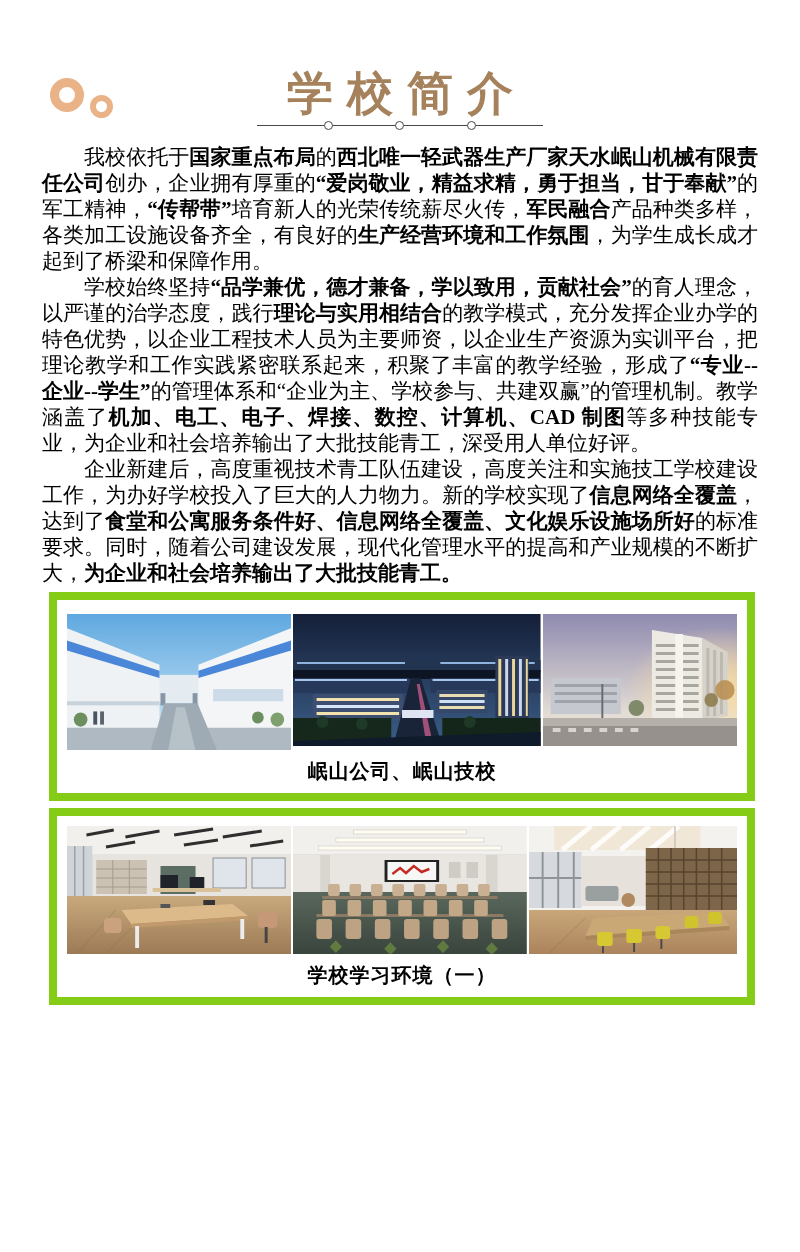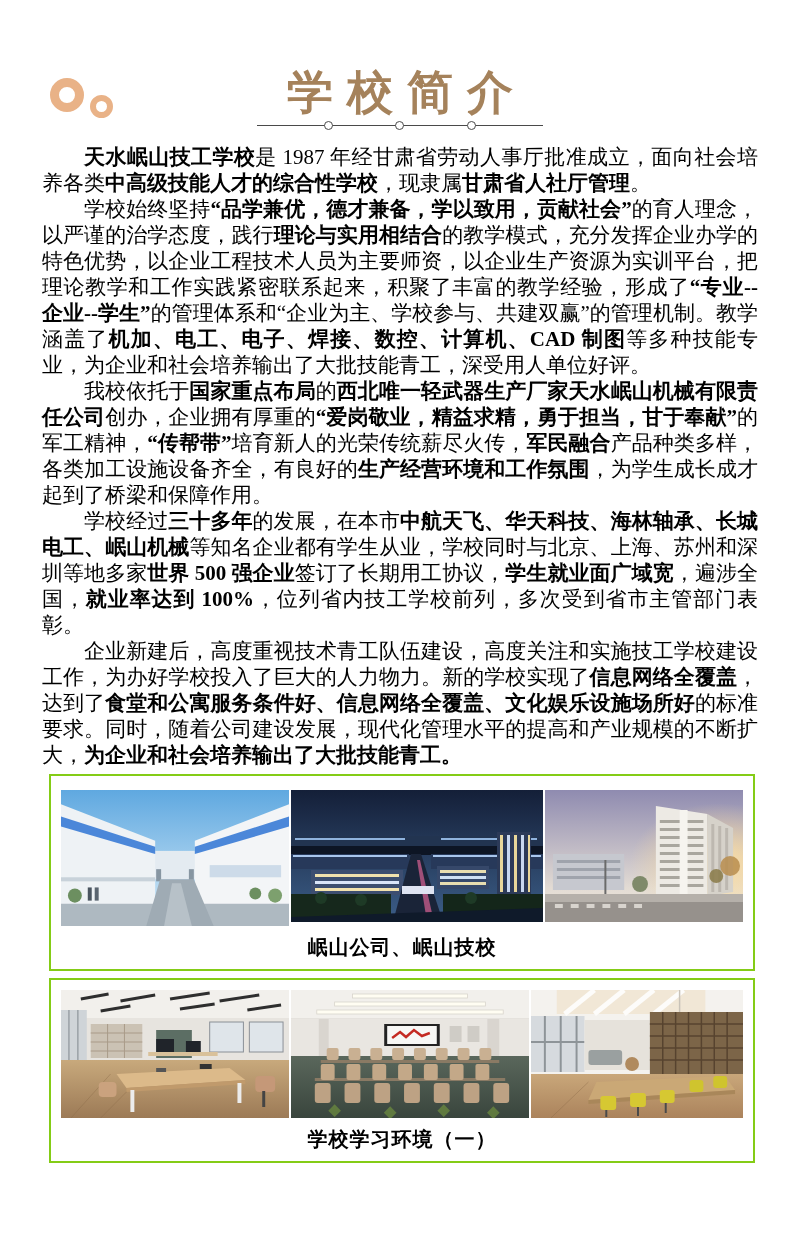--- a/index.html
+++ b/index.html
@@ -7,38 +7,38 @@
     position:relative;width:800px;height:1252px;margin:0 auto;background:#fff;
     overflow:hidden;font-family:"Liberation Serif","DejaVu Serif",serif;color:#000;
   }
   
   .rings{position:absolute;left:48px;top:76px;width:70px;height:45px;}
   .ring{position:absolute;border-radius:50%;box-sizing:border-box;display:block;}
   .ring-lg{left:2px;top:2px;width:34px;height:34px;border:9px solid #e9b287;}
   .ring-sm{left:42px;top:19px;width:23px;height:23px;border:6px solid #e9b287;}
   .title-wrap{padding-top:68px;text-align:center;}
   h1.page-title{
-    margin:0;display:inline-block;font-family:Liberation Serif, serif;
+    margin:0;display:inline-block;font-family:Liberation Sans, sans-serif;
     font-weight:bold;font-size:46px;line-height:1.1;color:#a5825b;letter-spacing:14px;
     padding-left:14px; 
   }
   .title-rule{position:relative;width:286px;height:10px;margin:2px auto 0;}
   .title-rule .rule-line{position:absolute;left:0;right:0;top:4px;border-top:1px solid #4a4a4a;}
   .title-rule .dot{
     position:absolute;top:0;width:7px;height:7px;border-radius:50%;
     background:#fff;border:1.5px solid #4a4a4a;
   }
   .dot-1{left:calc(25% - 5px);} .dot-2{left:calc(50% - 5px);} .dot-3{left:calc(75% - 5px);}
   
   .body-text{margin:13px 42px 0;font-size:21px;line-height:26px;text-align:justify;}
   .body-text p{margin:0;text-indent:2em;}
   .body-text b{font-weight:bold;}
   
   .photo-box{
-    margin:6px 45px 0 49px;border:2px solid #84cc16;background:#fff;
+    margin:6px 45px 0 49px;border:8px solid #84cc16;background:#fff;
     padding:14px 10px 0;box-sizing:border-box;width:706px;
   }
   .photo-box.second{margin-top:7px;padding-top:10px;}
   .photo-row{display:flex;justify-content:center;align-items:flex-start;gap:2px;}
   .photo{overflow:hidden;}
   .photo svg{display:block;width:100%;height:100%;}
   figcaption{
     text-align:center;font-weight:bold;font-size:20px;line-height:1;
     padding:11px 0 12px;letter-spacing:1px;
   }
@@ -56,24 +56,22 @@
     <h1 class="page-title">学校简介</h1>
     <div class="title-rule">
       <span class="rule-line"></span>
       <span class="dot dot-1"></span>
       <span class="dot dot-2"></span>
       <span class="dot dot-3"></span>
     </div>
   </div>
 
   <main class="body-text">
-      <p><b>天水岷山技工学校</b><span>是 1987 年经甘肃省劳动人事厅批准成立，面向社会培养各类</span><b>中高级技能人才的综合性学校</b><span>，现隶属</span><b>甘肃省人社厅管理</b><span>。</span></p>
+      <p><span>我校依托于</span><b>国家重点布局</b><span>的</span><b>西北唯一轻武器生产厂家天水岷山机械有限责任公司</b><span>创办，企业拥有厚重的</span><b>“爱岗敬业，精益求精，勇于担当，甘于奉献”</b><span>的军工精神，</span><b>“传帮带”</b><span>培育新人的光荣传统薪尽火传，</span><b>军民融合</b><span>产品种类多样，各类加工设施设备齐全，有良好的</span><b>生产经营环境和工作氛围</b><span>，为学生成长成才起到了桥梁和保障作用。</span></p>
       <p><span>学校始终坚持</span><b>“品学兼优，德才兼备，学以致用，贡献社会”</b><span>的育人理念，以严谨的治学态度，践行</span><b>理论与实用相结合</b><span>的教学模式，充分发挥企业办学的特色优势，以企业工程技术人员为主要师资，以企业生产资源为实训平台，把理论教学和工作实践紧密联系起来，积聚了丰富的教学经验，形成了</span><b>“专业--企业--学生”</b><span>的管理体系和“企业为主、学校参与、共建双赢”的管理机制。教学涵盖了</span><b>机加、电工、电子、焊接、数控、计算机、CAD 制图</b><span>等多种技能专业，为企业和社会培养输出了大批技能青工，深受用人单位好评。</span></p>
-      <p><span>我校依托于</span><b>国家重点布局</b><span>的</span><b>西北唯一轻武器生产厂家天水岷山机械有限责任公司</b><span>创办，企业拥有厚重的</span><b>“爱岗敬业，精益求精，勇于担当，甘于奉献”</b><span>的军工精神，</span><b>“传帮带”</b><span>培育新人的光荣传统薪尽火传，</span><b>军民融合</b><span>产品种类多样，各类加工设施设备齐全，有良好的</span><b>生产经营环境和工作氛围</b><span>，为学生成长成才起到了桥梁和保障作用。</span></p>
-      <p><span>学校经过</span><b>三十多年</b><span>的发展，在本市</span><b>中航天飞、华天科技、海林轴承、长城电工、岷山机械</b><span>等知名企业都有学生从业，学校同时与北京、上海、苏州和深圳等地多家</span><b>世界 500 强企业</b><span>签订了长期用工协议，</span><b>学生就业面广域宽</b><span>，遍涉全国，</span><b>就业率达到 100%</b><span>，位列省内技工学校前列，多次受到省市主管部门表彰。</span></p>
       <p><span>企业新建后，高度重视技术青工队伍建设，高度关注和实施技工学校建设工作，为办好学校投入了巨大的人力物力。新的学校实现了</span><b>信息网络全覆盖</b><span>，达到了</span><b>食堂和公寓服务条件好、信息网络全覆盖、文化娱乐设施场所好</b><span>的标准要求。同时，随着公司建设发展，现代化管理水平的提高和产业规模的不断扩大，</span><b>为企业和社会培养输出了大批技能青工。</b></p>
     </main>
 
   <figure class="photo-box" style="margin-top:6px">
     <div class="photo-row">
       <div class="photo" style="width:228px;height:136px">
         <svg viewBox="0 0 230 134" preserveAspectRatio="none">
           <defs>
               <linearGradient id="gA" x1="0" y1="0" x2="0" y2="1">
             <stop offset="0" stop-color="#5fa8e0"></stop>

